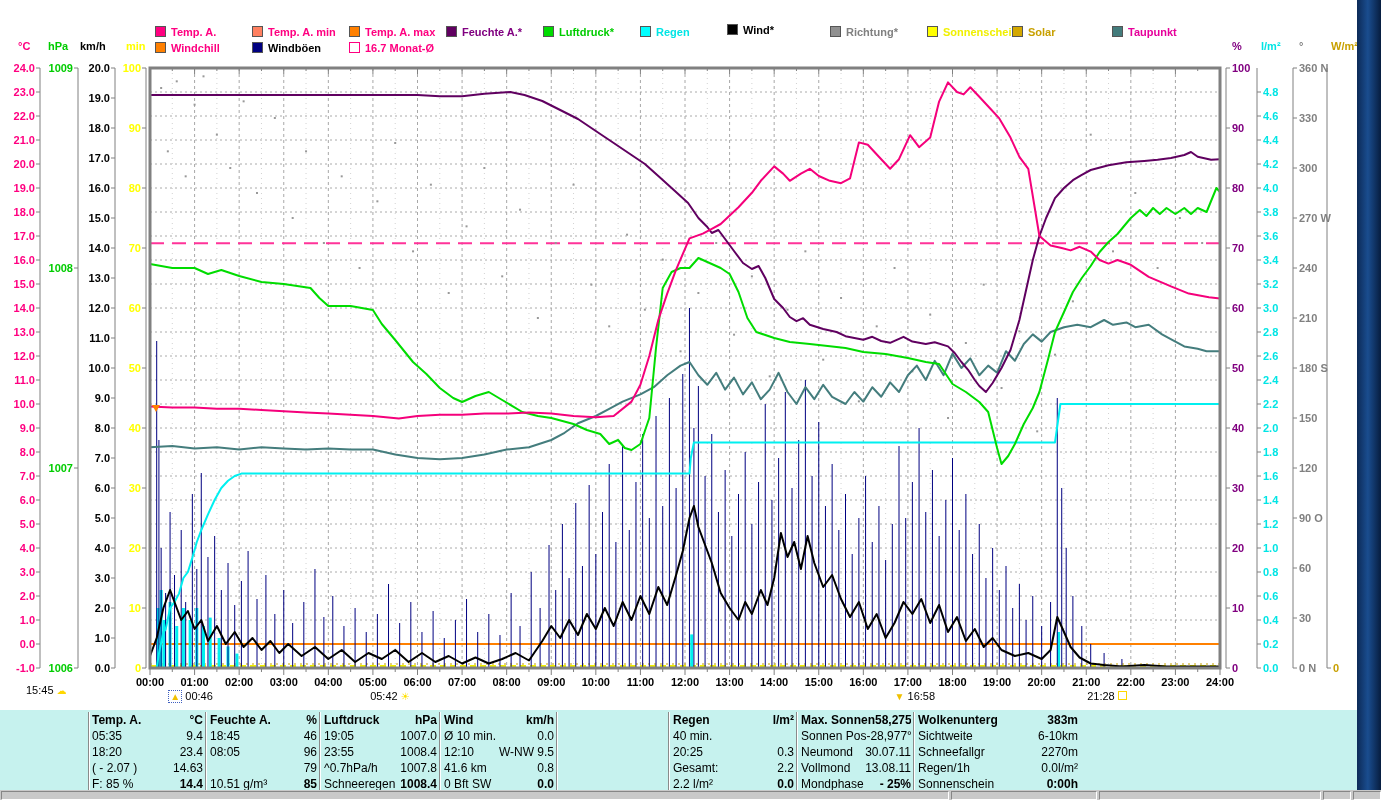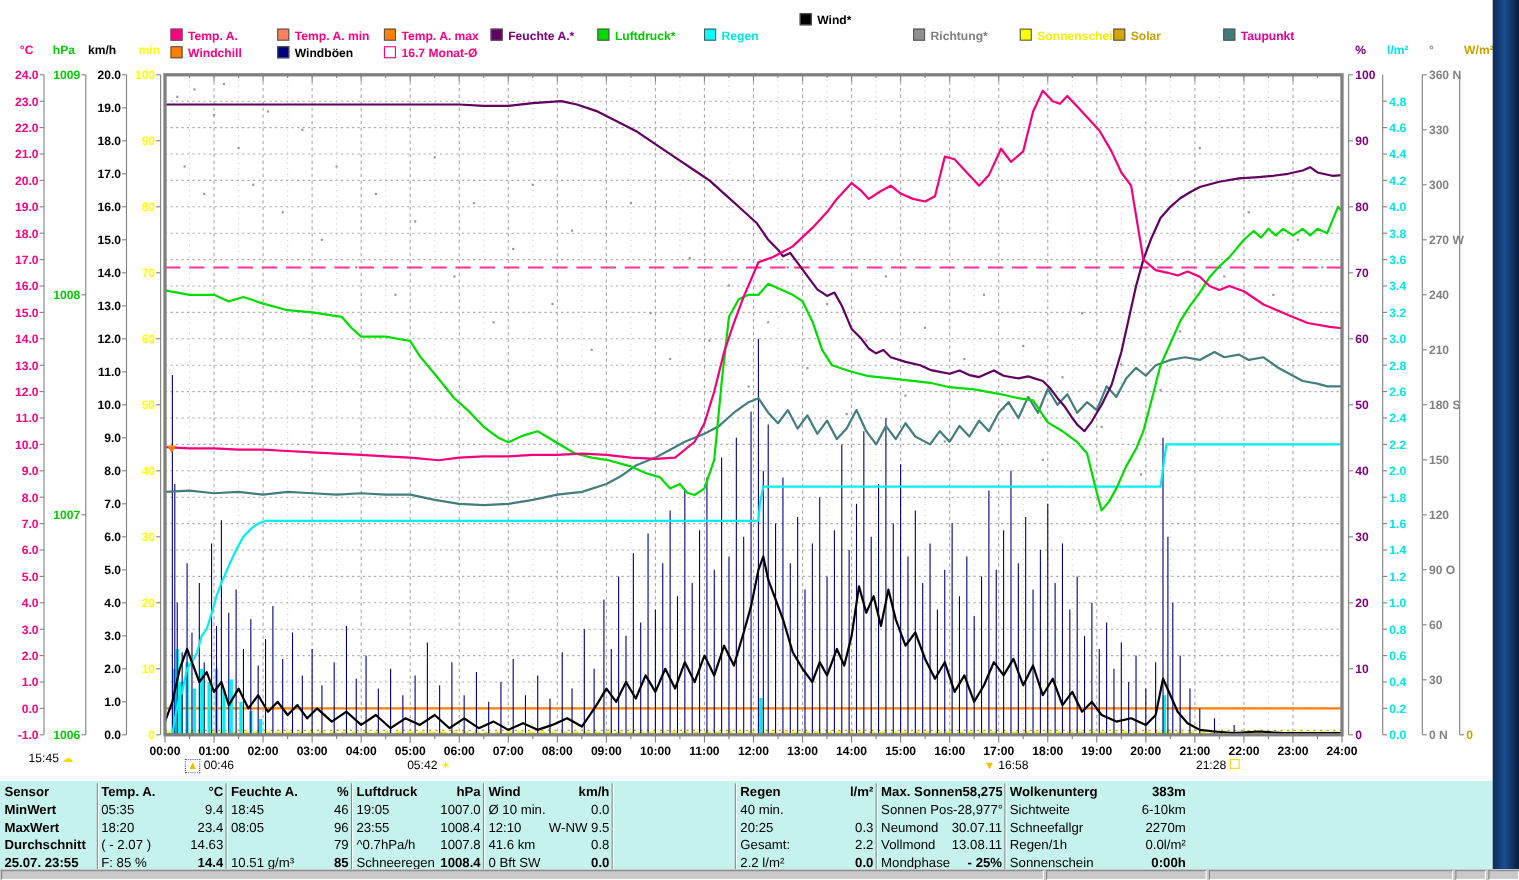--- a/index.html
+++ b/index.html
@@ -32,21 +32,21 @@
 <body>
 
 <div id="app">
   <div id="legend">
       <div class="legend-item" style="left: 155px; top: 26px; color: rgb(255, 0, 128);"><span class="sq" style="background: rgb(255, 0, 128);"></span><span>Temp. A.</span></div>
       <div class="legend-item" style="left: 252px; top: 26px; color: rgb(255, 0, 128);"><span class="sq" style="background: rgb(255, 128, 96);"></span><span>Temp. A. min</span></div>
       <div class="legend-item" style="left: 349px; top: 26px; color: rgb(255, 0, 128);"><span class="sq" style="background: rgb(255, 128, 0);"></span><span>Temp. A. max</span></div>
       <div class="legend-item" style="left: 446px; top: 26px; color: rgb(128, 0, 128);"><span class="sq" style="background: rgb(96, 0, 96);"></span><span>Feuchte A.*</span></div>
       <div class="legend-item" style="left: 543px; top: 26px; color: rgb(0, 204, 0);"><span class="sq" style="background: rgb(0, 220, 0);"></span><span>Luftdruck*</span></div>
       <div class="legend-item" style="left: 640px; top: 26px; color: rgb(0, 229, 229);"><span class="sq" style="background: rgb(0, 255, 255);"></span><span>Regen</span></div>
-      <div class="legend-item" style="left: 727px; top: 12px; color: rgb(0, 0, 0); text-align: center;"><span class="sq" style="background: rgb(0, 0, 0);"></span><span>Wind*</span></div>
+      <div class="legend-item" style="left: 727px; top: 24px; color: rgb(0, 0, 0); text-align: center;"><span class="sq" style="background: rgb(0, 0, 0);"></span><span>Wind*</span></div>
       <div class="legend-item" style="left: 830px; top: 26px; color: rgb(128, 128, 128);"><span class="sq" style="background: rgb(144, 144, 144);"></span><span>Richtung*</span></div>
       <div class="legend-item" style="left: 927px; top: 26px; color: rgb(240, 240, 0);"><span class="sq" style="background: rgb(255, 255, 0);"></span><span>Sonnenschein</span></div>
       <div class="legend-item" style="left: 1012px; top: 26px; color: rgb(200, 160, 0);"><span class="sq" style="background: rgb(212, 168, 0);"></span><span>Solar</span></div>
       <div class="legend-item" style="left: 1112px; top: 26px; color: rgb(230, 0, 154);"><span class="sq" style="background: rgb(67, 124, 124);"></span><span>Taupunkt</span></div>
       <div class="legend-item" style="left: 155px; top: 42px; color: rgb(255, 0, 128);"><span class="sq" style="background: rgb(255, 128, 0);"></span><span>Windchill</span></div>
       <div class="legend-item" style="left: 252px; top: 42px; color: rgb(0, 0, 0);"><span class="sq" style="background: rgb(0, 0, 128);"></span><span>Windböen</span></div>
       <div class="legend-item" style="left: 349px; top: 42px; color: rgb(255, 0, 128);"><span class="sq" style="background: rgb(255, 255, 255); border-color: rgb(255, 0, 128);"></span><span>16.7 Monat-Ø</span></div>
     </div>
   <div id="axis-headers">
       <div class="axis-header" style="left: 18px; top: 40px; color: rgb(255, 0, 128);">°C</div>
@@ -713,27 +713,20 @@
     </div>
   <div id="data-table">
       <div class="tsep" style="left: 88px;"></div>
       <div class="tsep" style="left: 205px;"></div>
       <div class="tsep" style="left: 319px;"></div>
       <div class="tsep" style="left: 439px;"></div>
       <div class="tsep" style="left: 556px;"></div>
       <div class="tsep" style="left: 668px;"></div>
       <div class="tsep" style="left: 796px;"></div>
       <div class="tsep" style="left: 913px;"></div>
-      <div class="tcol" style="left: 4px; width: 82px;">
-        <div class="trow b">Sensor</div>
-        <div class="trow b">MinWert</div>
-        <div class="trow b">MaxWert</div>
-        <div class="trow b">Durchschnitt</div>
-        <div class="trow b">25.07. 23:55</div>
-      </div>
       <div class="tcol" style="left: 92px; width: 111px;">
         <div class="trow">
           <span class="b">Temp. A.</span>
           <span class="b">°C</span>
         </div>
         <div class="trow">
           <span>05:35</span>
           <span>9.4</span>
         </div>
         <div class="trow">

